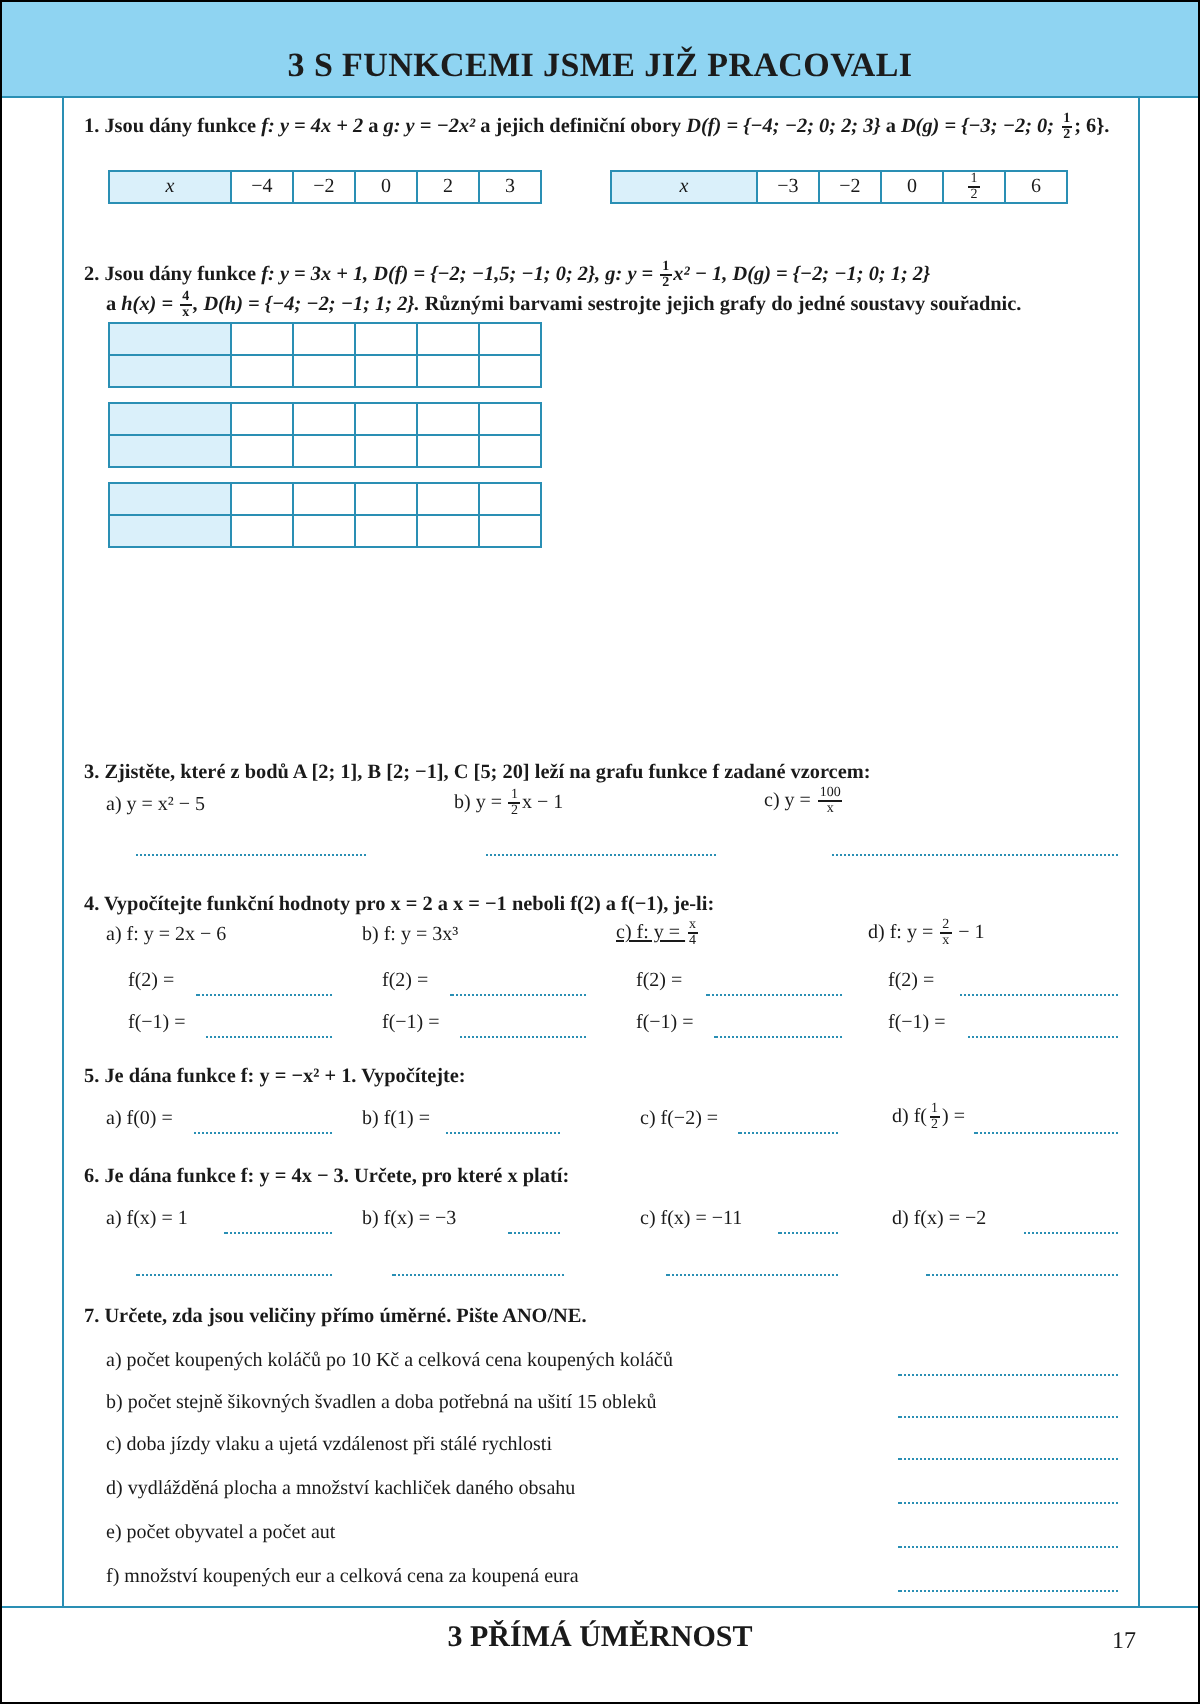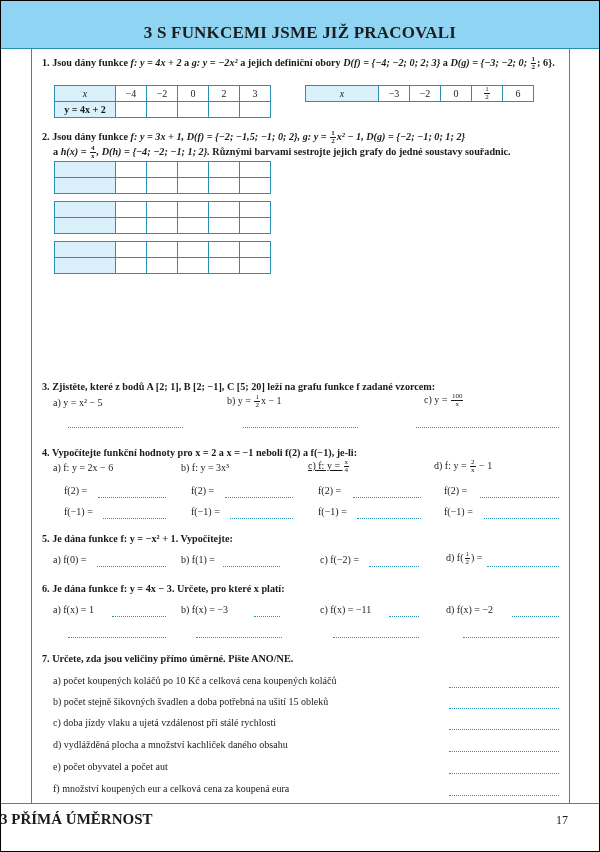--- a/index.html
+++ b/index.html
@@ -21,21 +21,21 @@
     font-size: 17px; font-weight: bold; letter-spacing: 0.2px; color: #1c1c1c;
   }
   .content-box {
     position: absolute; left: 31px; top: 48px; width: 537px; height: 755px;
     border-left: 1px solid #2a8fb4; border-right: 1px solid #2a8fb4;
   }
   .footer-line {
     position: absolute; left: 1px; top: 803px; width: 598px; height: 1px; background: #2a8fb4;
   }
   .footer-title {
-    position: absolute; left: 0; right: 0; top: 811px; 
+    position: absolute; left: 0; right: 0; top: 811px; text-align: center;
     font-size: 15px; font-weight: bold;
   }
   .page-number {
     position: absolute; left: 556px; top: 813px; font-size: 12px;
   }
 
   .q { position: absolute; font-size: 10.2px; line-height: 13px; }
   .bold { font-weight: bold; }
   .it { font-style: italic; }
   .frac { display: inline-block; vertical-align: middle; text-align: center; font-size: 7px; line-height: 7px; margin: 0 1px; }
@@ -74,28 +74,20 @@
 <table class="vt" style="left:54px; top:85px;">
   <tbody>
       <tr>
     <td class="head it" style="width:60px;">x</td>
     <td style="width:30px;">−4</td>
     <td style="width:30px;">−2</td>
     <td style="width:30px;">0</td>
     <td style="width:30px;">2</td>
     <td style="width:30px;">3</td>
   </tr>
-  <tr>
-    <td class="head bold">y = 4x + 2</td>
-    <td class="cell"><input type="text" style=""></td>
-    <td class="cell"><input type="text" style=""></td>
-    <td class="cell"><input type="text" style=""></td>
-    <td class="cell"><input type="text" style=""></td>
-    <td class="cell"><input type="text" style=""></td>
-  </tr>
 </tbody>
   </table>
 
 <table class="vt" style="left:305px; top:85px;">
   <tbody>
       <tr>
     <td class="head it" style="width:72px;">x</td>
     <td style="width:30px;">−3</td>
     <td style="width:30px;">−2</td>
     <td style="width:30px;">0</td>
@@ -175,21 +167,21 @@
   </table>
 
 <div class="q bold" style="left:42px; top:380px;">
   <span>3.</span>
   <span>Zjistěte, které z bodů A [2; 1], B [2; −1], C [5; 20] leží na grafu funkce f zadané vzorcem:</span>
 </div>
 <div class="sub" style="left:53px; top:396px;text-align:center;">a) y = x² − 5</div>
 <div class="sub" style="left:227px; top:394px;">
   <span>b) y = </span><span class="frac"><span class="n">1</span><span class="d">2</span></span><span>x − 1</span>
 </div>
-<div class="sub" style="left:424px; top:393px;">
+<div class="sub" style="left:382px; top:393px;">
   <span>c) y = </span><span class="frac"><span class="n">100</span><span class="d">x</span></span>
 </div>
 <input class="dots-input" style="left: 68px; top: 415px; width: 115px;">
 <input class="dots-input" style="left: 243px; top: 415px; width: 115px;">
 <input class="dots-input" style="left: 416px; top: 415px; width: 143px;">
 
 <div class="q bold" style="left:42px; top:446px;">
   <span>4.</span>
   <span>Vypočítejte funkční hodnoty pro x = 2 a x = −1 neboli f(2) a f(−1), je-li:</span>
 </div>

